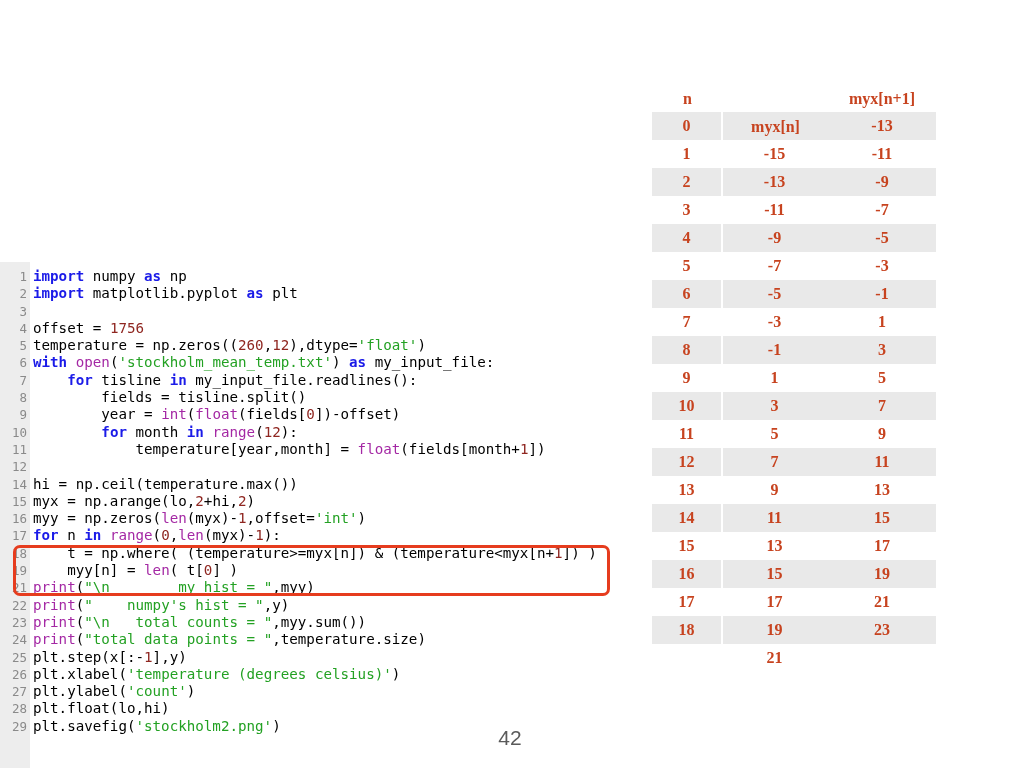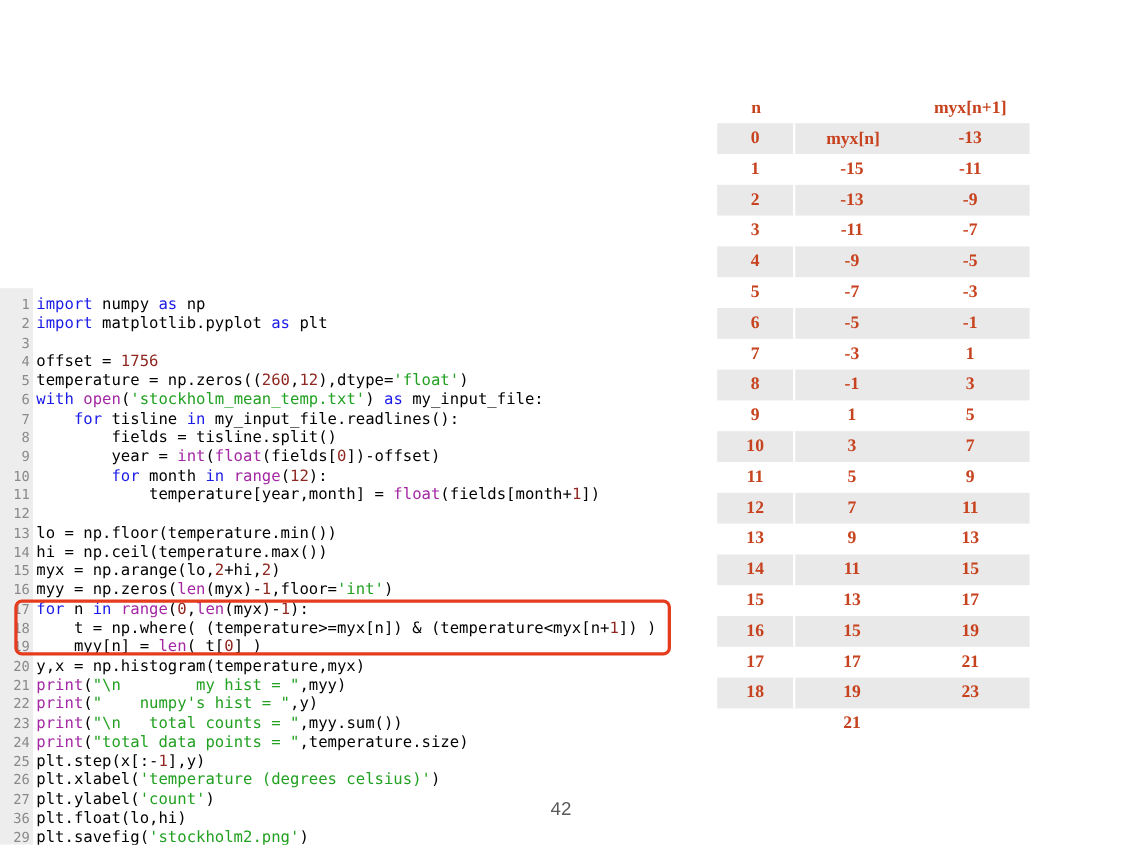--- a/index.html
+++ b/index.html
@@ -19,21 +19,21 @@
     font-family:"DejaVu Sans Mono",monospace;font-size:14.2px;
     color:var(--code-text,#000);
   }
   .code-line{height:17.3px;line-height:17.3px;white-space:pre;}
   .ln{
     display:inline-block;width:30px;padding-right:3px;box-sizing:border-box;
     text-align:right;color:var(--line-number,#8a8a8a);font-size:12.5px;
   }
   .src{padding-left:3px;}
   .tk-p{color:var(--code-text,#000);}
-  .tk-k{color:var(--keyword,#1b1be8);font-weight:normal;}
+  .tk-k{color:var(--keyword,#1b1be8);font-weight:bold;}
   .tk-b{color:var(--builtin,#a428a4);}
   .tk-s{color:var(--string,#23a123);text-align:center;}
   .tk-n{color:var(--number,#8f2620);}
 
   .highlight-box{
     position:absolute;left:13px;top:545px;width:597px;height:51px;
     border:3px solid var(--highlight-border,#e63c1e);border-radius:7px;
     box-sizing:border-box;
   }
 
@@ -53,21 +53,21 @@
   .c3{width:108px;text-align:center;}
 
   .version-label{
     position:absolute;left:-65px;top:325px;width:170px;text-align:center;
     transform:rotate(-90deg);
     font-size:17px;letter-spacing:1px;color:var(--version-ink,#9a9a9a);
   }
 
   .page-number{
     position:absolute;left:480px;top:726px;width:60px;text-align:center;
-    font-size:17px;color:var(--page-number-ink,#5a5a5a);
+    font-size:21px;color:var(--page-number-ink,#5a5a5a);
   }
 </style>
 </head>
 <body>
 
 <div class="slide">
 
   <div class="version-label hand">version #16</div>
 
   <div class="gutter"></div>
@@ -79,36 +79,34 @@
         <div class="code-line"><span class="ln">3</span><span class="src"></span></div>
         <div class="code-line"><span class="ln">4</span><span class="src"><span class="tk-p">offset = </span><span class="tk-n">1756</span></span></div>
         <div class="code-line"><span class="ln">5</span><span class="src"><span class="tk-p">temperature = np.zeros((</span><span class="tk-n">260</span><span class="tk-p">,</span><span class="tk-n">12</span><span class="tk-p">),dtype=</span><span class="tk-s">'float'</span><span class="tk-p">)</span></span></div>
         <div class="code-line"><span class="ln">6</span><span class="src"><span class="tk-k">with</span><span class="tk-p"> </span><span class="tk-b">open</span><span class="tk-p">(</span><span class="tk-s">'stockholm_mean_temp.txt'</span><span class="tk-p">) </span><span class="tk-k">as</span><span class="tk-p"> my_input_file:</span></span></div>
         <div class="code-line"><span class="ln">7</span><span class="src"><span class="tk-p">    </span><span class="tk-k">for</span><span class="tk-p"> tisline </span><span class="tk-k">in</span><span class="tk-p"> my_input_file.readlines():</span></span></div>
         <div class="code-line"><span class="ln">8</span><span class="src"><span class="tk-p">        fields = tisline.split()</span></span></div>
         <div class="code-line"><span class="ln">9</span><span class="src"><span class="tk-p">        year = </span><span class="tk-b">int</span><span class="tk-p">(</span><span class="tk-b">float</span><span class="tk-p">(fields[</span><span class="tk-n">0</span><span class="tk-p">])-offset)</span></span></div>
         <div class="code-line"><span class="ln">10</span><span class="src"><span class="tk-p">        </span><span class="tk-k">for</span><span class="tk-p"> month </span><span class="tk-k">in</span><span class="tk-p"> </span><span class="tk-b">range</span><span class="tk-p">(</span><span class="tk-n">12</span><span class="tk-p">):</span></span></div>
         <div class="code-line"><span class="ln">11</span><span class="src"><span class="tk-p">            temperature[year,month] = </span><span class="tk-b">float</span><span class="tk-p">(fields[month+</span><span class="tk-n">1</span><span class="tk-p">])</span></span></div>
         <div class="code-line"><span class="ln">12</span><span class="src"></span></div>
-        <div class="code-line"><span class="ln">13</span><span class="src"><span class="tk-p">lo = np.floor(temperature.min())</span></span></div>
         <div class="code-line"><span class="ln">14</span><span class="src"><span class="tk-p">hi = np.ceil(temperature.max())</span></span></div>
         <div class="code-line"><span class="ln">15</span><span class="src"><span class="tk-p">myx = np.arange(lo,</span><span class="tk-n">2</span><span class="tk-p">+hi,</span><span class="tk-n">2</span><span class="tk-p">)</span></span></div>
-        <div class="code-line"><span class="ln">16</span><span class="src"><span class="tk-p">myy = np.zeros(</span><span class="tk-b">len</span><span class="tk-p">(myx)-</span><span class="tk-n">1</span><span class="tk-p">,floor=</span><span class="tk-s">'int'</span><span class="tk-p">)</span></span></div>
+        <div class="code-line"><span class="ln">16</span><span class="src"><span class="tk-p">myy = np.zeros(</span><span class="tk-b">len</span><span class="tk-p">(myx)-</span><span class="tk-n">1</span><span class="tk-p">,offset=</span><span class="tk-s">'int'</span><span class="tk-p">)</span></span></div>
         <div class="code-line"><span class="ln">17</span><span class="src"><span class="tk-k">for</span><span class="tk-p"> n </span><span class="tk-k">in</span><span class="tk-p"> </span><span class="tk-b">range</span><span class="tk-p">(</span><span class="tk-n">0</span><span class="tk-p">,</span><span class="tk-b">len</span><span class="tk-p">(myx)-</span><span class="tk-n">1</span><span class="tk-p">):</span></span></div>
         <div class="code-line"><span class="ln">18</span><span class="src"><span class="tk-p">    t = np.where( (temperature&gt;=myx[n]) &amp; (temperature&lt;myx[n+</span><span class="tk-n">1</span><span class="tk-p">]) )</span></span></div>
         <div class="code-line"><span class="ln">19</span><span class="src"><span class="tk-p">    myy[n] = </span><span class="tk-b">len</span><span class="tk-p">( t[</span><span class="tk-n">0</span><span class="tk-p">] )</span></span></div>
-        <div class="code-line"><span class="ln">20</span><span class="src"><span class="tk-p">y,x = np.histogram(temperature,myx)</span></span></div>
         <div class="code-line"><span class="ln">21</span><span class="src"><span class="tk-b">print</span><span class="tk-p">(</span><span class="tk-s">"\n        my hist = "</span><span class="tk-p">,myy)</span></span></div>
         <div class="code-line"><span class="ln">22</span><span class="src"><span class="tk-b">print</span><span class="tk-p">(</span><span class="tk-s">"    numpy's hist = "</span><span class="tk-p">,y)</span></span></div>
         <div class="code-line"><span class="ln">23</span><span class="src"><span class="tk-b">print</span><span class="tk-p">(</span><span class="tk-s">"\n   total counts = "</span><span class="tk-p">,myy.sum())</span></span></div>
         <div class="code-line"><span class="ln">24</span><span class="src"><span class="tk-b">print</span><span class="tk-p">(</span><span class="tk-s">"total data points = "</span><span class="tk-p">,temperature.size)</span></span></div>
         <div class="code-line"><span class="ln">25</span><span class="src"><span class="tk-p">plt.step(x[:-</span><span class="tk-n">1</span><span class="tk-p">],y)</span></span></div>
         <div class="code-line"><span class="ln">26</span><span class="src"><span class="tk-p">plt.xlabel(</span><span class="tk-s">'temperature (degrees celsius)'</span><span class="tk-p">)</span></span></div>
         <div class="code-line"><span class="ln">27</span><span class="src"><span class="tk-p">plt.ylabel(</span><span class="tk-s">'count'</span><span class="tk-p">)</span></span></div>
-        <div class="code-line"><span class="ln">36</span><span class="src"><span class="tk-p">plt.float(lo,hi)</span></span></div>
+        <div class="code-line"><span class="ln">28</span><span class="src"><span class="tk-p">plt.float(lo,hi)</span></span></div>
         <div class="code-line"><span class="ln">29</span><span class="src"><span class="tk-p">plt.savefig(</span><span class="tk-s">'stockholm2.png'</span><span class="tk-p">)</span></span></div>
       </div>
   </div>
 
   <div class="highlight-box"></div>
 
   <div class="mytable hand">
     <div class="thead">
       <span class="tc c1">n</span>
       <span class="tc c2">myx[n]</span>

